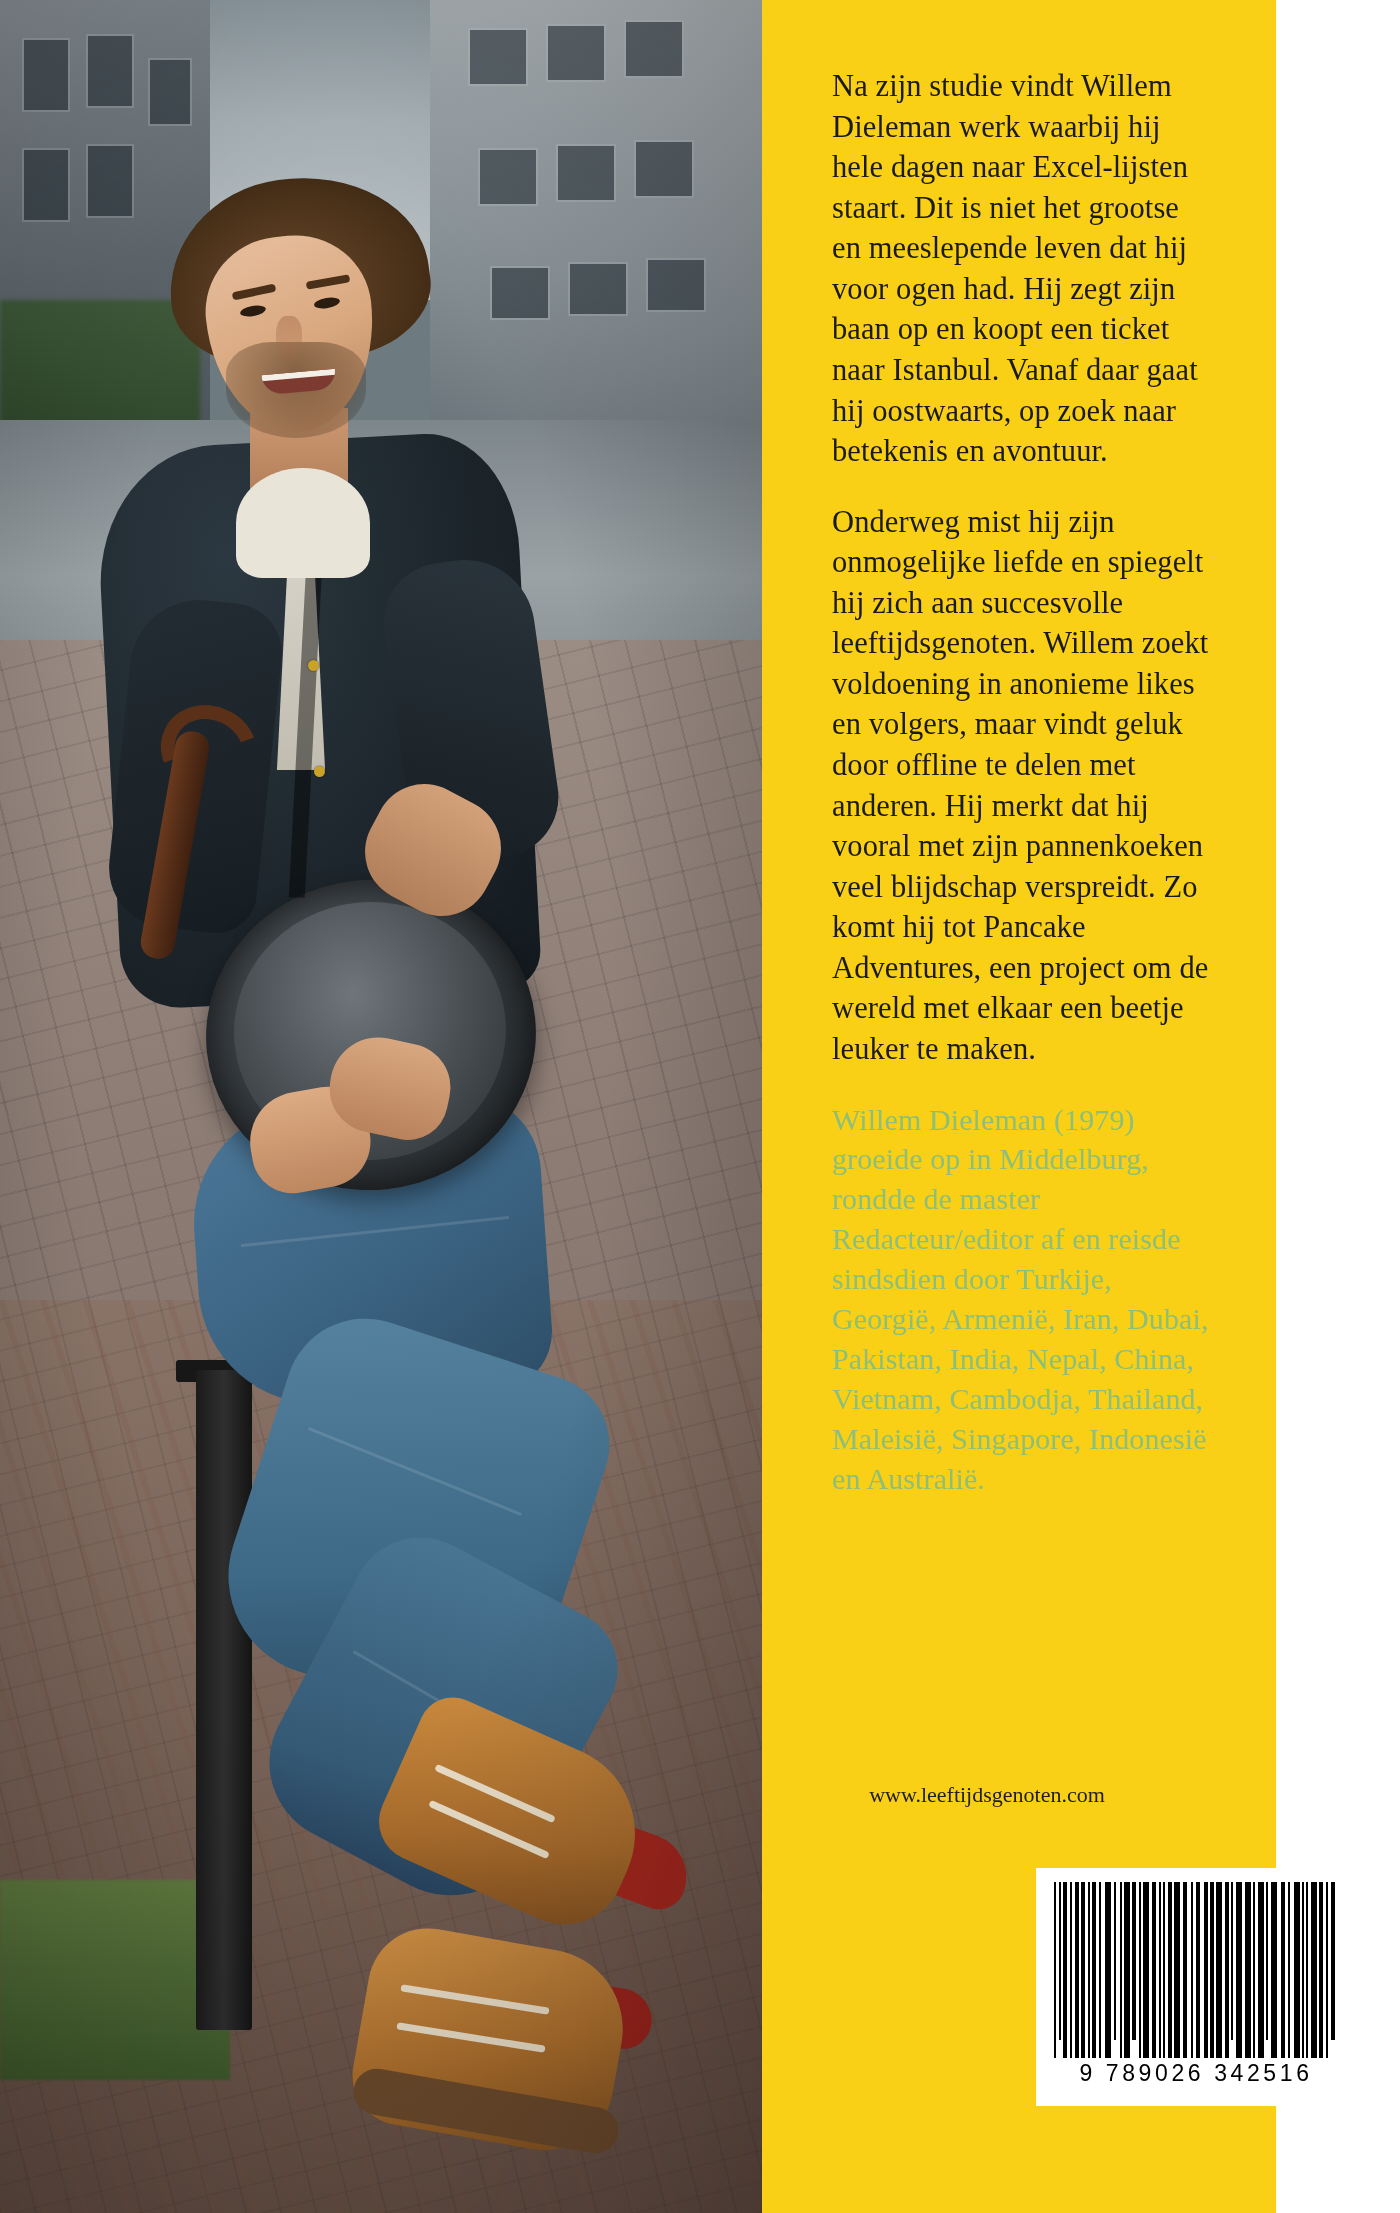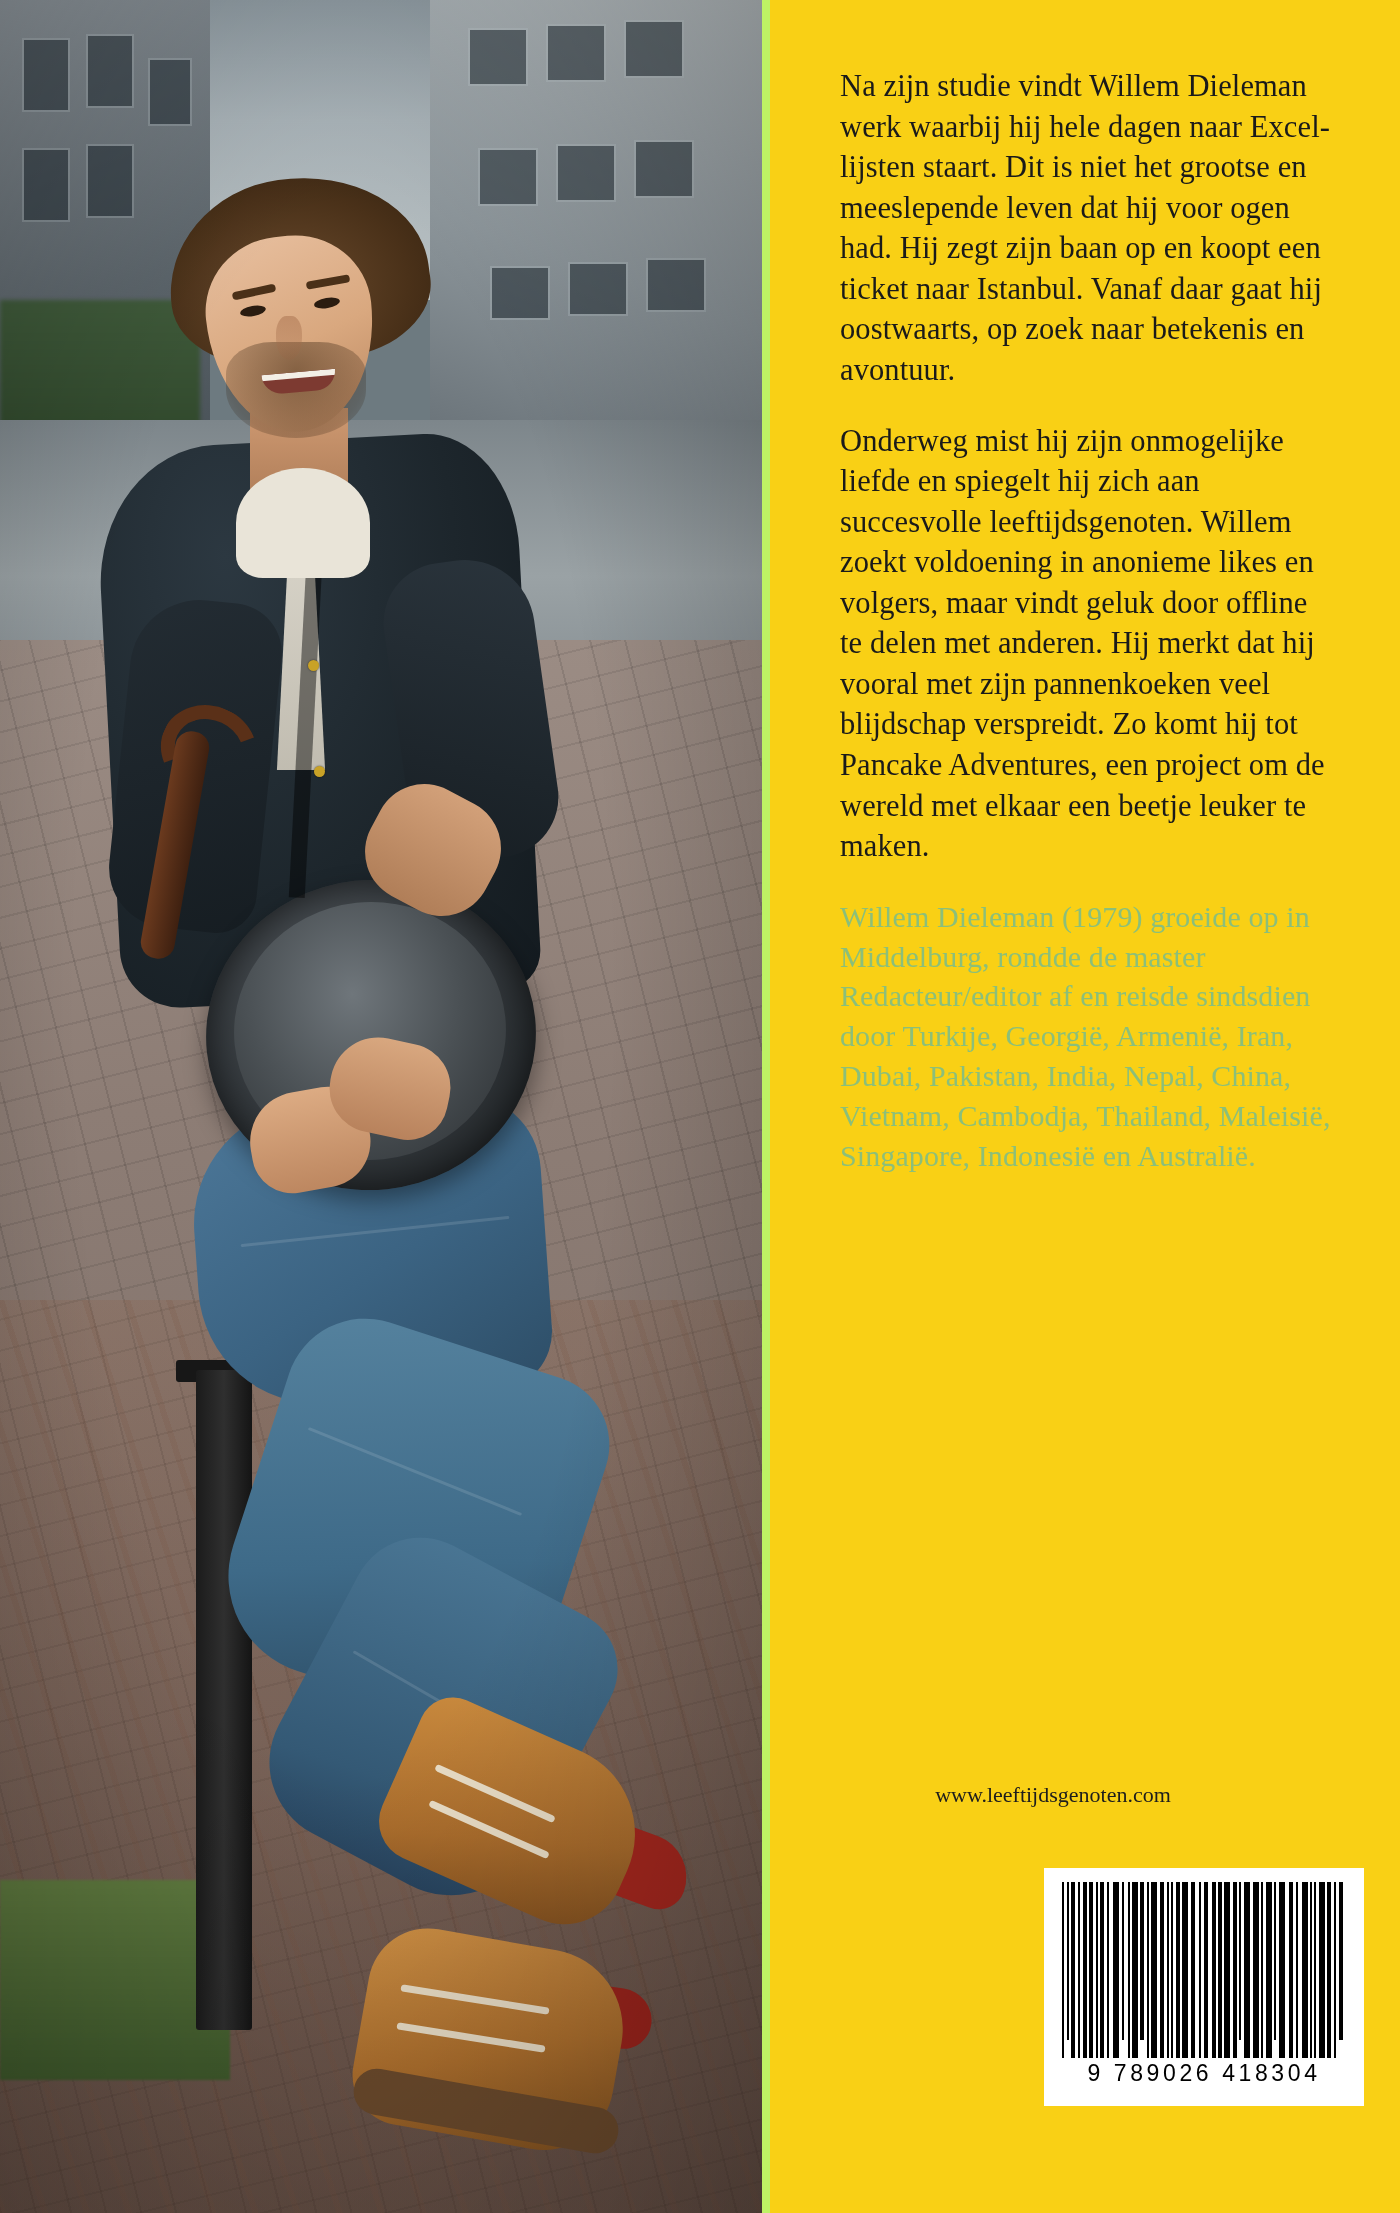--- a/index.html
+++ b/index.html
@@ -8,25 +8,24 @@
     background: #ffffff;
   }
   body {
     width: 1400px;
     height: 2213px;
     font-family: "Liberation Serif", serif;
     overflow: hidden;
   }
   .cover {
     position: relative;
-    width: 1400px;
+    width: 1276px;
     height: 2213px;
     display: flex;
-    background: #bef264;
-    gap: 8px;
+    background: #84cc16;
   }
 
   
   .photo-pane {
     position: relative;
     width: 762px;
     height: 2213px;
     overflow: hidden;
     background: #6d7a80;
     flex: 0 0 762px;
@@ -520,17 +519,17 @@
           <div class="bar" style="left: 231px; width: 4px;"></div>
           <div class="bar" style="left: 238px; width: 2px;"></div>
           <div class="bar" style="left: 244px; width: 6px;"></div>
           <div class="bar" style="left: 252px; width: 2px;"></div>
           <div class="bar" style="left: 256px; width: 2px;"></div>
           <div class="bar" style="left: 261px; width: 6px;"></div>
           <div class="bar" style="left: 269px; width: 4px;"></div>
           <div class="bar" style="left: 276px; width: 2px;"></div>
           <div class="bar short" style="left: 281px; width: 4px;"></div>
         </div>
-      <div class="barcode-digits">9 789026 418304</div>
+      <div class="barcode-digits">9 789026 342516</div>
     </div>
 
   </div>
 </div>
 
 </body></html>

